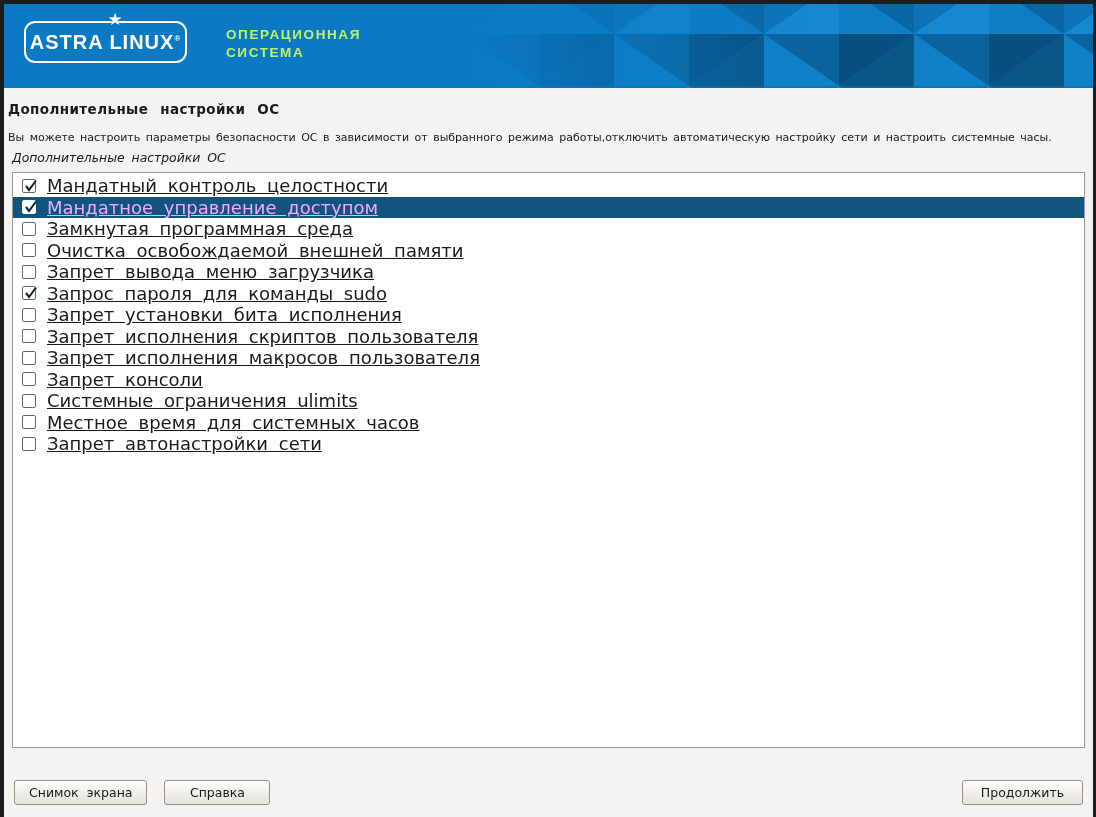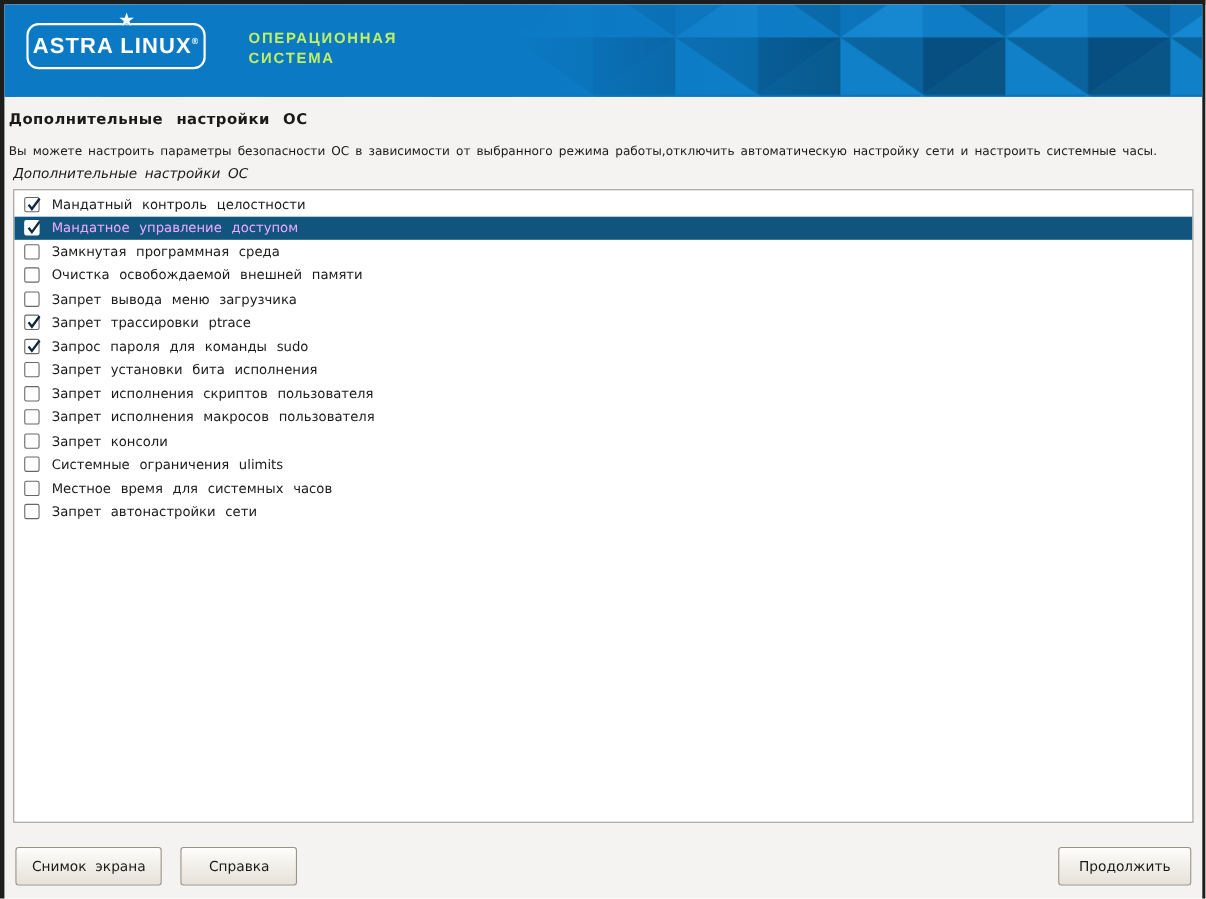--- a/index.html
+++ b/index.html
@@ -92,32 +92,33 @@
     width:14px; height:14px; flex:0 0 14px;
     background:#ffffff;
     border:1px solid #686868;
     border-radius:2px;
     position:relative;
     margin-right:11px;
   }
   .option-row.selected .checkbox{ border-color:#ffffff; }
   .checkbox svg{ position:absolute; left:0px; top:-2px; overflow:visible; }
   .option-label{
-    font-size:12px; word-spacing:5px;
+    font-size:18px; word-spacing:5px;
     white-space:nowrap;
+    text-decoration:underline;
   }
 
   
   .footer{
     position:absolute; left:0; right:0; bottom:12px;
     padding:0 10px;
     display:flex; align-items:center;
   }
   .btn{
-    height:35px;
+    height:25px;
     padding:0 14px;
     font-family:"DejaVu Sans","Liberation Sans",sans-serif;
     font-size:12.5px; color:#1a1a1a; word-spacing:4px;
     background:linear-gradient(#fdfdfb,#efece6 60%,#e6e2da);
     border:1px solid #989387;
     border-radius:3px;
     box-shadow:0 1px 0 rgba(255,255,255,.7) inset;
     cursor:pointer;
   }
   .btn-screenshot{ min-width:112px; }
@@ -197,28 +198,20 @@
       <div class="option-row">
         <span class="checkbox"></span>
         <span class="option-label">Запрет вывода меню загрузчика</span>
       </div>
       <div class="option-row">
         <span class="checkbox">
           <svg width="16" height="16" viewBox="0 0 16 16">
             <path d="M3 8 L6 12 L13 2.5" fill="none" stroke="#10273d" stroke-width="2.1"></path>
           </svg>
         </span>
-        <span class="option-label">Запрет трассировки ptrace</span>
-      </div>
-      <div class="option-row">
-        <span class="checkbox">
-          <svg width="16" height="16" viewBox="0 0 16 16">
-            <path d="M3 8 L6 12 L13 2.5" fill="none" stroke="#10273d" stroke-width="2.1"></path>
-          </svg>
-        </span>
         <span class="option-label">Запрос пароля для команды sudo</span>
       </div>
       <div class="option-row">
         <span class="checkbox"></span>
         <span class="option-label">Запрет установки бита исполнения</span>
       </div>
       <div class="option-row">
         <span class="checkbox"></span>
         <span class="option-label">Запрет исполнения скриптов пользователя</span>
       </div>

